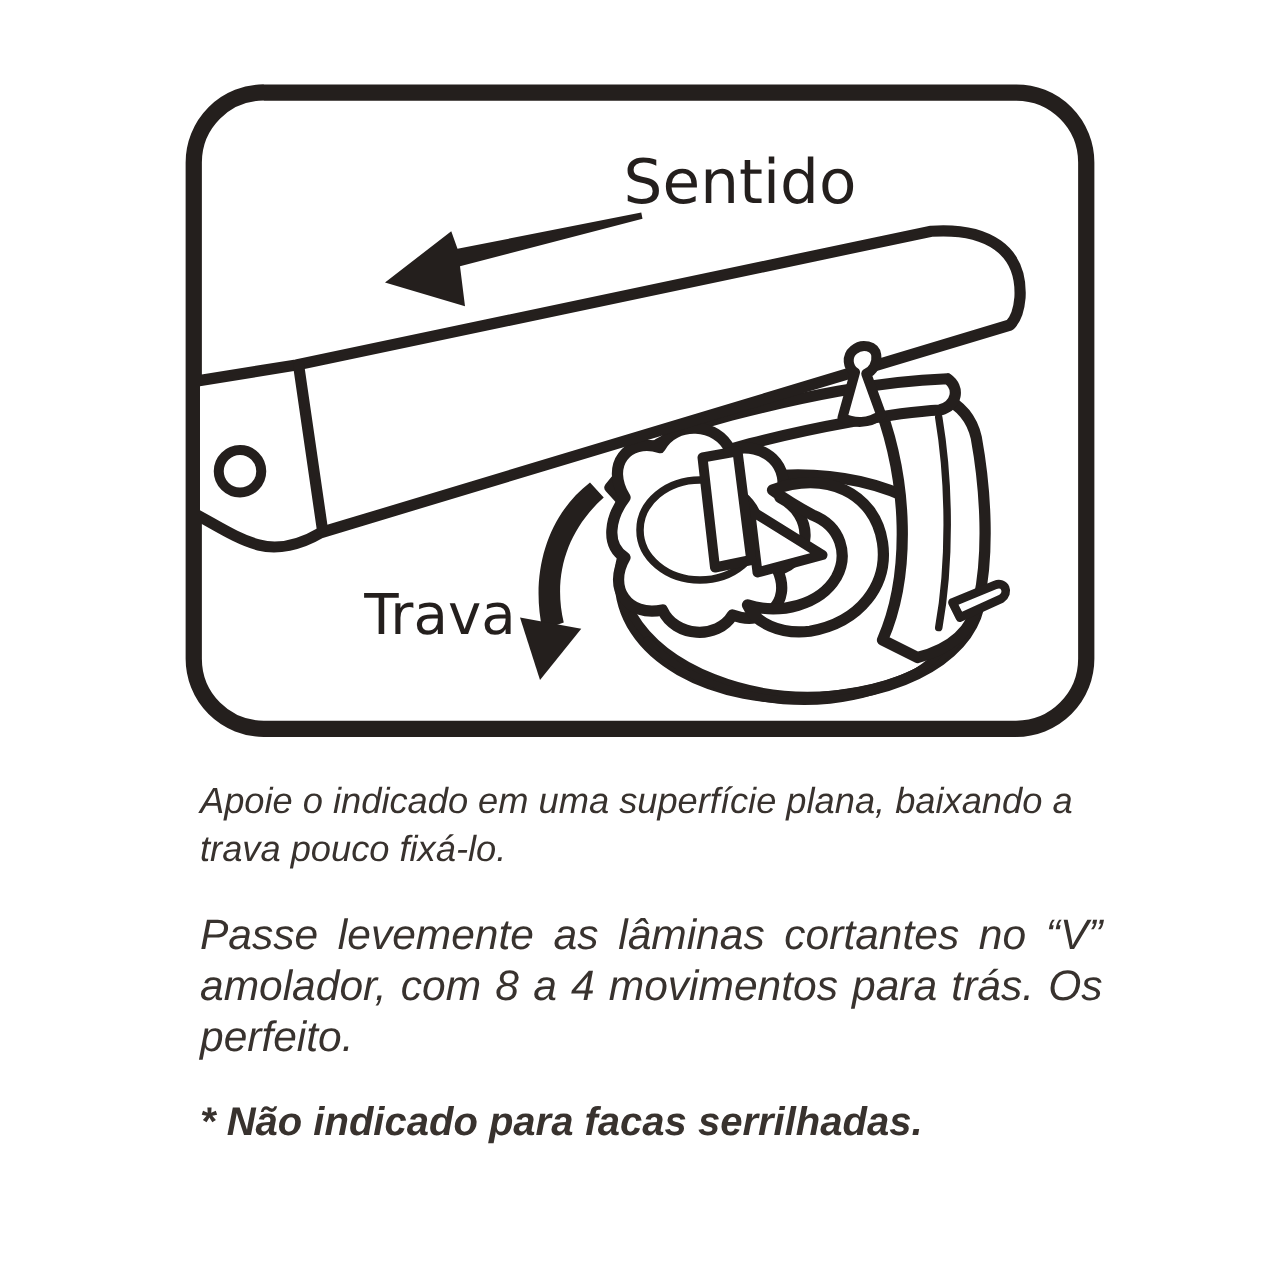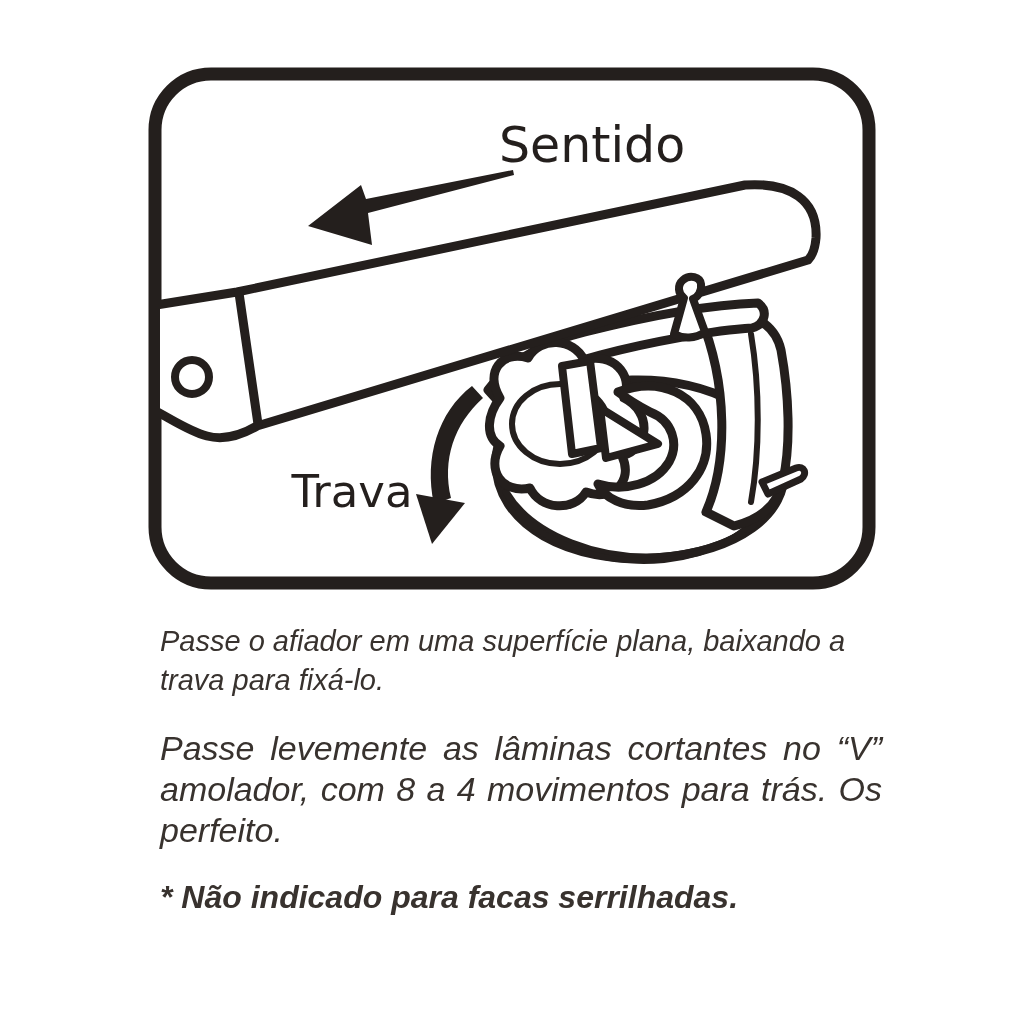--- a/index.html
+++ b/index.html
@@ -98,22 +98,22 @@
     <path class="fi" d="M 472,386 C 438,412 424,458 434,504 L 451,498
              C 442,460 454,424 483,398 Z"></path>
     <path class="fi" d="M 416,494 L 465,503 L 432,544 Z"></path>
 
     <text class="lbl" x="592" y="162" font-size="49" text-anchor="middle">Sentido</text>
     <text class="lbl" x="352" y="507" font-size="45" text-anchor="middle">Trava</text>
   </svg>
 
   <div class="instructions">
     <div class="para">
-      <div class="ln">Passe o afiador em uma superfície plana, baixando a</div>
-      <div class="ln">trava para fixá-lo.</div>
+      <div class="ln">Apoie o indicado em uma superfície plana, baixando a</div>
+      <div class="ln">trava pouco fixá-lo.</div>
     </div>
 
     <div class="para second">
       <div class="ln just">Passe levemente as lâminas cortantes no “V”</div>
       <div class="ln just">amolador, com 8 a 4 movimentos para trás. Os</div>
       <div class="ln">perfeito.</div>
     </div>
 
     <div class="footnote">* Não indicado para facas serrilhadas.</div>
   </div>

